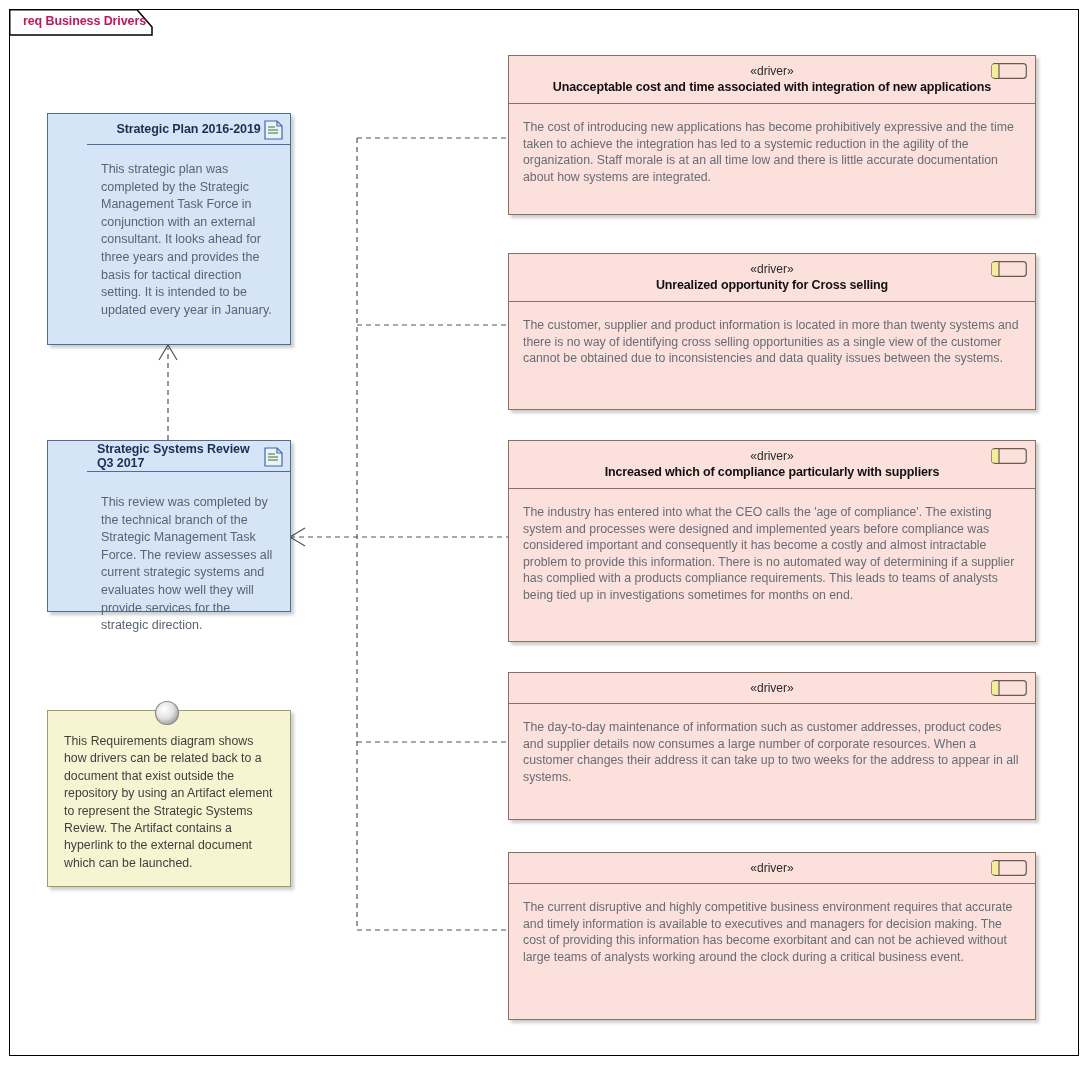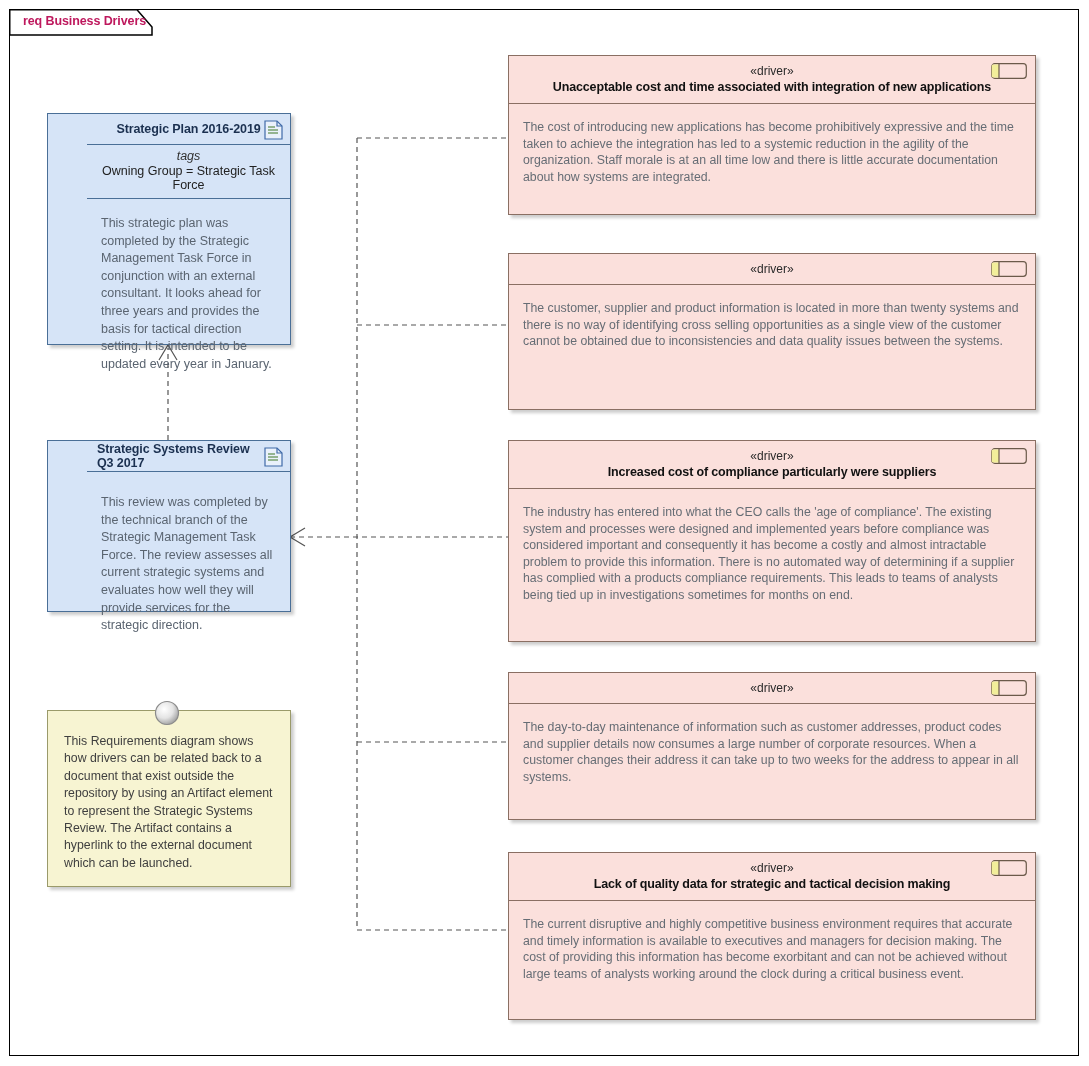--- a/index.html
+++ b/index.html
@@ -213,24 +213,20 @@
       <span class="art-title">Strategic Plan 2016-2019</span>
       <span class="doc-icon">
         <svg width="19" height="20" viewBox="0 0 19 20">
           <path d="M1 1 H13 L18 6 V19 H1 Z" fill="#eaf1fb" stroke="#3f6aa8" stroke-width="1.2"></path>
           <path d="M13 1 V6 H18" fill="none" stroke="#3f6aa8" stroke-width="1.2"></path>
           <line x1="4" y1="7" x2="11" y2="7" stroke="#5b8c4a" stroke-width="1.2"></line>
           <line x1="4" y1="10" x2="14" y2="10" stroke="#5b8c4a" stroke-width="1.2"></line>
           <line x1="4" y1="13" x2="14" y2="13" stroke="#5b8c4a" stroke-width="1.2"></line>
         </svg>
       </span>
-    </div>
-    <div class="art-tags">
-      <div class="tags-kw">tags</div>
-      <div class="tags-val">Owning Group = Strategic Task Force</div>
     </div>
     <div class="art-body">This strategic plan was completed by the Strategic Management Task Force in conjunction with an external consultant. It looks ahead for three years and provides the basis for tactical direction setting. It is intended to be updated every year in January.</div>
   </div>
 
   <div class="node blue" style="left:47px; top:440px; width:244px; height:172px;">
     <div class="art-head" style="justify-content:flex-start;">
       <span class="art-title" style="padding:0 30px 0 10px; text-align:left;">Strategic Systems Review Q3 2017</span>
       <span class="doc-icon">
         <svg width="19" height="20" viewBox="0 0 19 20">
           <path d="M1 1 H13 L18 6 V19 H1 Z" fill="#eaf1fb" stroke="#3f6aa8" stroke-width="1.2"></path>
@@ -271,35 +267,36 @@
           <line x1="8" y1="1" x2="8" y2="15" stroke="#6b5a4a" stroke-width="1.2"></line>
         </svg>
       </span>
     </div>
     <div class="drv-body">The cost of introducing new applications has become prohibitively expressive and the time taken to achieve the integration has led to a systemic reduction in the agility of the organization. Staff morale is at an all time low and there is little accurate documentation about how systems are integrated.</div>
   </div>
 
   <div class="node driver" style="left:508px; top:253px; width:528px; height:157px;">
     <div class="drv-head">
       <div class="drv-stereo">«driver»</div>
+      <div class="drv-name">Unrealized opportunity for Cross selling</div>
       <span class="drv-icon">
         <svg width="36" height="16" viewBox="0 0 36 16">
           <rect x="0.7" y="0.7" width="34.6" height="14.6" rx="3" ry="3" fill="#FBE0DC" stroke="#6b5a4a" stroke-width="1.2"></rect>
           <path d="M2 1.5 H8 V14.5 H2 A1.5 1.5 0 0 1 0.7 13 V3 A1.5 1.5 0 0 1 2 1.5 Z" fill="#F2EE9A" stroke="none"></path>
           <line x1="8" y1="1" x2="8" y2="15" stroke="#6b5a4a" stroke-width="1.2"></line>
         </svg>
       </span>
     </div>
     <div class="drv-body">The customer, supplier and product information is located in more than twenty systems and there is no way of identifying cross selling opportunities as a single view of the customer cannot be obtained due to inconsistencies and data quality issues between the systems.</div>
   </div>
 
   <div class="node driver" style="left:508px; top:440px; width:528px; height:202px;">
     <div class="drv-head">
       <div class="drv-stereo">«driver»</div>
-      <div class="drv-name">Increased cost of compliance particularly were suppliers</div>
+      <div class="drv-name">Increased which of compliance particularly with suppliers</div>
       <span class="drv-icon">
         <svg width="36" height="16" viewBox="0 0 36 16">
           <rect x="0.7" y="0.7" width="34.6" height="14.6" rx="3" ry="3" fill="#FBE0DC" stroke="#6b5a4a" stroke-width="1.2"></rect>
           <path d="M2 1.5 H8 V14.5 H2 A1.5 1.5 0 0 1 0.7 13 V3 A1.5 1.5 0 0 1 2 1.5 Z" fill="#F2EE9A" stroke="none"></path>
           <line x1="8" y1="1" x2="8" y2="15" stroke="#6b5a4a" stroke-width="1.2"></line>
         </svg>
       </span>
     </div>
     <div class="drv-body">The industry has entered into what the CEO calls the 'age of compliance'. The existing system and processes were designed and implemented years before compliance was considered important and consequently it has become a costly and almost intractable problem to provide this information. There is no automated way of determining if a supplier has complied with a products compliance requirements. This leads to teams of analysts being tied up in investigations sometimes for months on end.</div>
   </div>
@@ -314,21 +311,20 @@
           <line x1="8" y1="1" x2="8" y2="15" stroke="#6b5a4a" stroke-width="1.2"></line>
         </svg>
       </span>
     </div>
     <div class="drv-body">The day-to-day maintenance of information such as customer addresses, product codes and supplier details now consumes a large number of corporate resources. When a customer changes their address it can take up to two weeks for the address to appear in all systems.</div>
   </div>
 
   <div class="node driver" style="left:508px; top:852px; width:528px; height:168px;">
     <div class="drv-head">
       <div class="drv-stereo">«driver»</div>
-      <div class="drv-name">Lack of quality data for strategic and tactical decision making</div>
       <span class="drv-icon">
         <svg width="36" height="16" viewBox="0 0 36 16">
           <rect x="0.7" y="0.7" width="34.6" height="14.6" rx="3" ry="3" fill="#FBE0DC" stroke="#6b5a4a" stroke-width="1.2"></rect>
           <path d="M2 1.5 H8 V14.5 H2 A1.5 1.5 0 0 1 0.7 13 V3 A1.5 1.5 0 0 1 2 1.5 Z" fill="#F2EE9A" stroke="none"></path>
           <line x1="8" y1="1" x2="8" y2="15" stroke="#6b5a4a" stroke-width="1.2"></line>
         </svg>
       </span>
     </div>
     <div class="drv-body">The current disruptive and highly competitive business environment requires that accurate and timely information is available to executives and managers for decision making. The cost of providing this information has become exorbitant and can not be achieved without large teams of analysts working around the clock during a critical business event.</div>
   </div>

